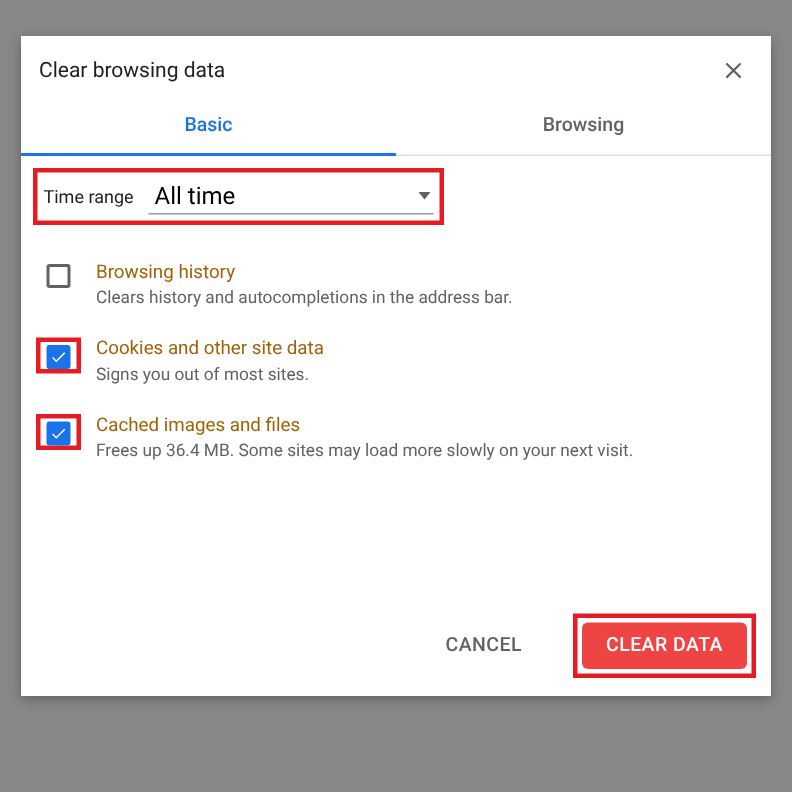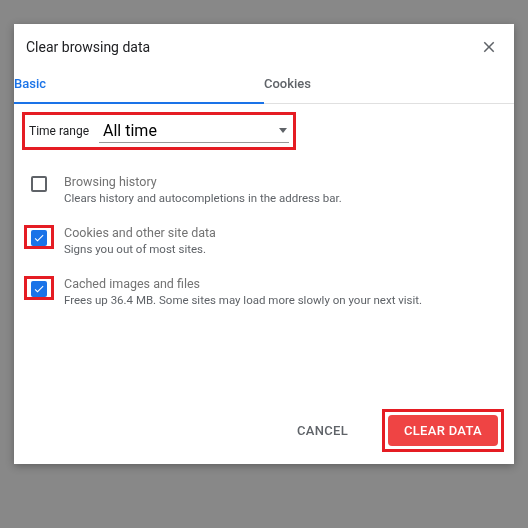--- a/index.html
+++ b/index.html
@@ -38,21 +38,21 @@
       cursor: pointer;
       color: #5f6368;
     }
     .close-btn svg { width: 100%; height: 100%; }
     .tabs {
       display: flex;
       border-bottom: 1px solid #e0e0e0;
     }
     .tab {
       flex: 1;
-      text-align: left;
+      text-align: center;
       padding: 12px 0;
       font-size: 13px;
       font-weight: 500;
       color: #5f6368;
       cursor: pointer;
       position: relative;
     }
     .tab.active {
       color: #1a73e8;
     }
@@ -126,21 +126,21 @@
     }
     .checkbox.checked svg {
       width: 12px; height: 12px; fill: #fff;
     }
     .option-text {
       flex: 1;
       padding-left: 10px;
     }
     .option-title {
       font-size: 12.5px;
-      color: #737373;
+      color: #a16207;
     }
     .option-desc {
       font-size: 11.5px;
       color: #5f6368;
       margin-top: 2px;
     }
     .actions {
       display: flex;
       justify-content: flex-end;
       align-items: center;
@@ -180,21 +180,21 @@
     <div class="dialog-title">Clear browsing data</div>
     <div class="close-btn">
       <svg viewBox="0 0 24 24">
           <path d="M19 6.41L17.59 5 12 10.59 6.41 5 5 6.41 10.59 12 5 17.59 6.41 19 12 13.41 17.59 19 19 17.59 13.41 12z" fill="currentColor"></path>
         </svg>
     </div>
   </div>
 
   <div class="tabs">
     <div class="tab active">Basic</div>
-    <div class="tab">Cookies</div>
+    <div class="tab">Browsing</div>
   </div>
 
   <div class="content">
 
     <div class="time-range-wrap">
       <span class="time-range-label">Time range</span>
       <div class="time-range-select">
         <span>All time</span>
         <span class="dropdown-arrow"></span>
       </div>

